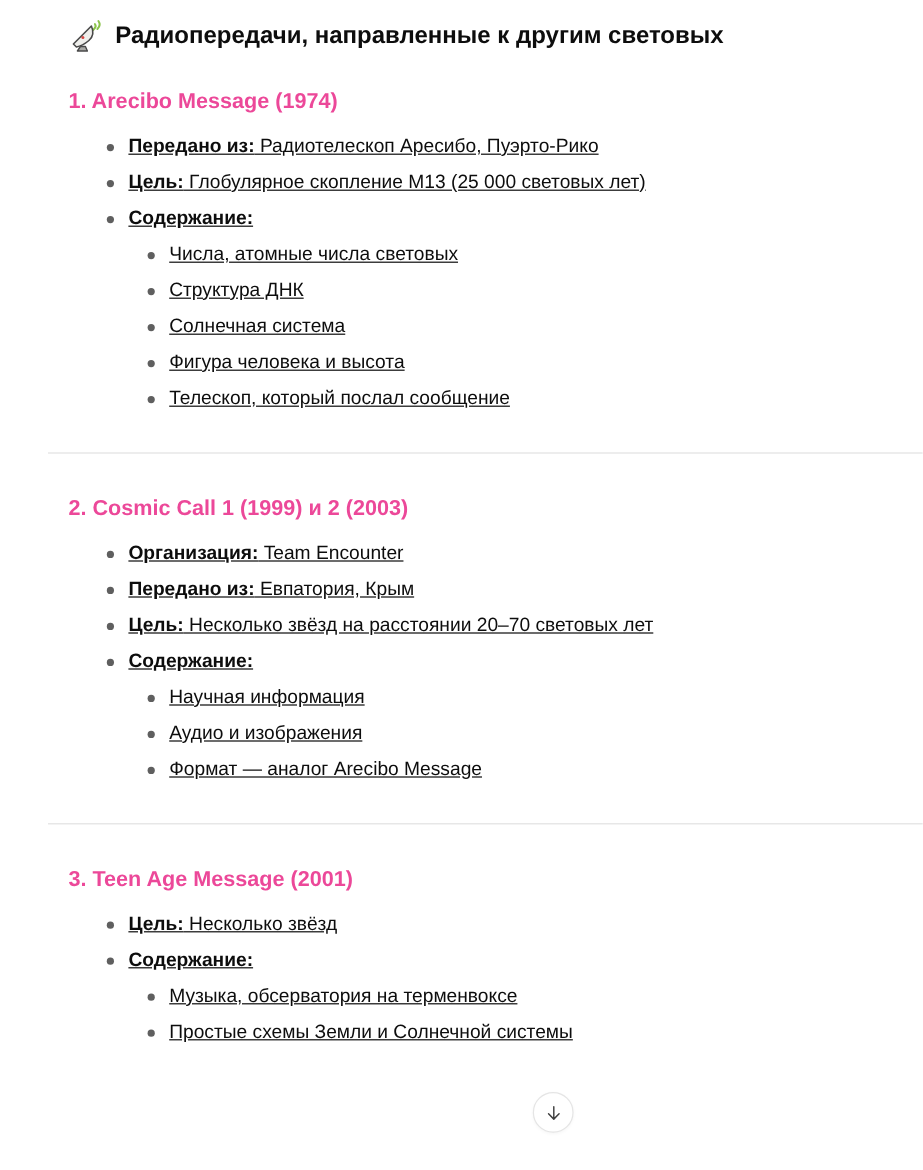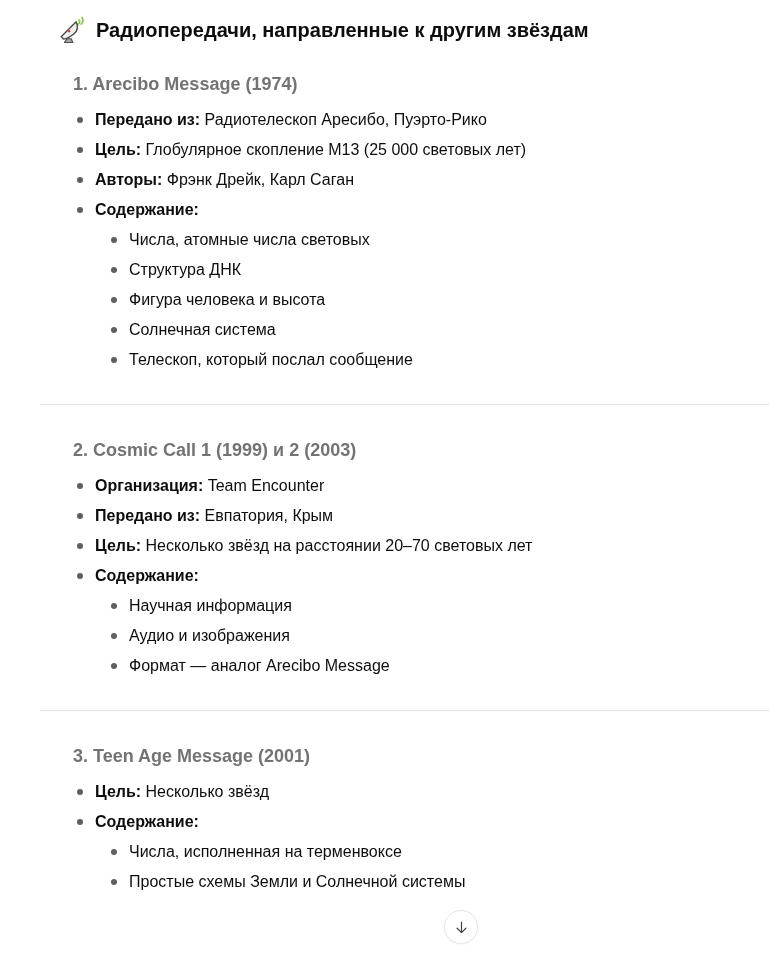--- a/index.html
+++ b/index.html
@@ -24,28 +24,29 @@
     font-size: 20px;
     font-weight: 700;
     line-height: 30px;
     color: #0d0d0d;
   }
   .emoji-icon { width: 30px; height: 30px; flex: 0 0 auto; }
   .section-heading {
     font-size: 18px;
     font-weight: 700;
     line-height: 24px;
-    margin: 27px 0 13px 16px;
-    color: #737373;
+    margin: 27px 0 13px 0;
+    color: #ec4899;
   }
   ul.bullets {
     list-style: none;
-    margin: 4px;
+    margin: 16px;
     padding: 0;
     font-size: 16px;
+    text-decoration: underline;
   }
   ul.bullets li {
     position: relative;
     padding-left: 34px;
     line-height: 22px;
     margin: 8px 0;
   }
   ul.bullets li::before {
     content: "";
     position: absolute;
@@ -92,34 +93,33 @@
 
   <h2 class="page-title">
     <svg class="emoji-icon" viewBox="0 0 36 36" aria-hidden="true">
       <path d="M30 3 q3 4 -1 8" fill="none" stroke="#8bc34a" stroke-width="2" stroke-linecap="round"></path>
       <path d="M26.5 6 q1.8 2.4 -0.6 4.8" fill="none" stroke="#8bc34a" stroke-width="2" stroke-linecap="round"></path>
       <circle cx="24.5" cy="11.5" r="1.6" fill="#8bc34a"></circle>
       <path d="M5 26 L23 8 Q27 17 20.5 22.5 Q14 28 8 29 Z" fill="#efefec" stroke="#4a4a4a" stroke-width="1.6" stroke-linejoin="round"></path>
       <circle cx="14.5" cy="19.5" r="1.5" fill="#d64541"></circle>
       <path d="M12 28.5 L17 28.5 L19 33 L9 33 Z" fill="#a9a9a6" stroke="#4a4a4a" stroke-width="1.4" stroke-linejoin="round"></path>
     </svg>
-    <span>Радиопередачи, направленные к другим звёздам</span>
+    <span>Радиопередачи, направленные к другим световых</span>
   </h2>
 
   <section>
     <h3 class="section-heading">1. Arecibo Message (1974)</h3>
     <ul class="bullets">
         <li><span class="item-label">Передано из:</span><span> Радиотелескоп Аресибо, Пуэрто-Рико</span></li>
         <li><span class="item-label">Цель:</span><span> Глобулярное скопление M13 (25 000 световых лет)</span></li>
-        <li><span class="item-label">Авторы:</span><span> Фрэнк Дрейк, Карл Саган</span></li>
         <li><span class="item-label">Содержание:</span><ul>
             <li>Числа, атомные числа световых</li>
             <li>Структура ДНК</li>
+            <li>Солнечная система</li>
             <li>Фигура человека и высота</li>
-            <li>Солнечная система</li>
             <li>Телескоп, который послал сообщение</li>
           </ul></li>
       </ul>
   </section>
 
   <hr class="section-divider">
 
   <section>
     <h3 class="section-heading">2. Cosmic Call 1 (1999) и 2 (2003)</h3>
     <ul class="bullets">
@@ -134,21 +134,21 @@
       </ul>
   </section>
 
   <hr class="section-divider">
 
   <section>
     <h3 class="section-heading">3. Teen Age Message (2001)</h3>
     <ul class="bullets">
         <li><span class="item-label">Цель:</span><span> Несколько звёзд</span></li>
         <li><span class="item-label">Содержание:</span><ul>
-            <li>Числа, исполненная на терменвоксе</li>
+            <li>Музыка, обсерватория на терменвоксе</li>
             <li>Простые схемы Земли и Солнечной системы</li>
           </ul></li>
       </ul>
   </section>
 
 </div>
 
 <button class="scroll-btn" aria-label="Scroll down">
   <svg width="17" height="17" viewBox="0 0 24 24" aria-hidden="true">
     <path d="M12 4.5 V19 M5.8 13 l6.2 6.2 6.2-6.2" fill="none" stroke="#3f3f3f" stroke-width="1.7" stroke-linecap="round" stroke-linejoin="round"></path>

